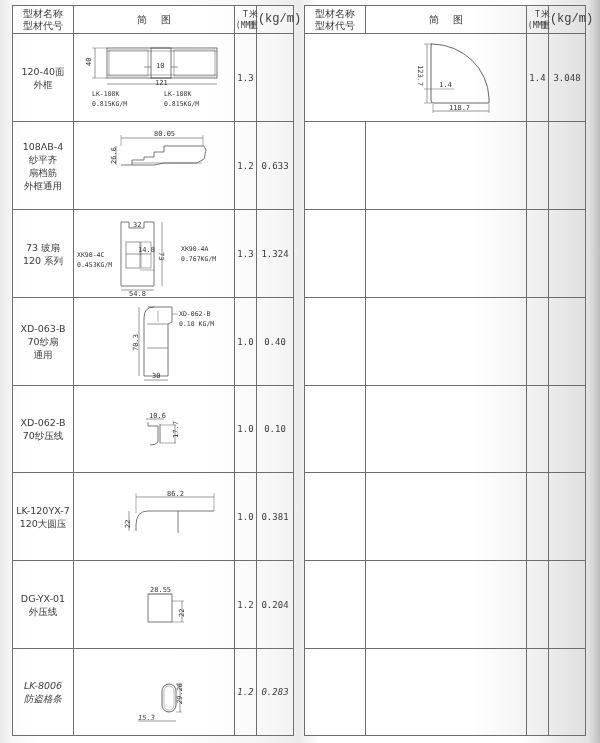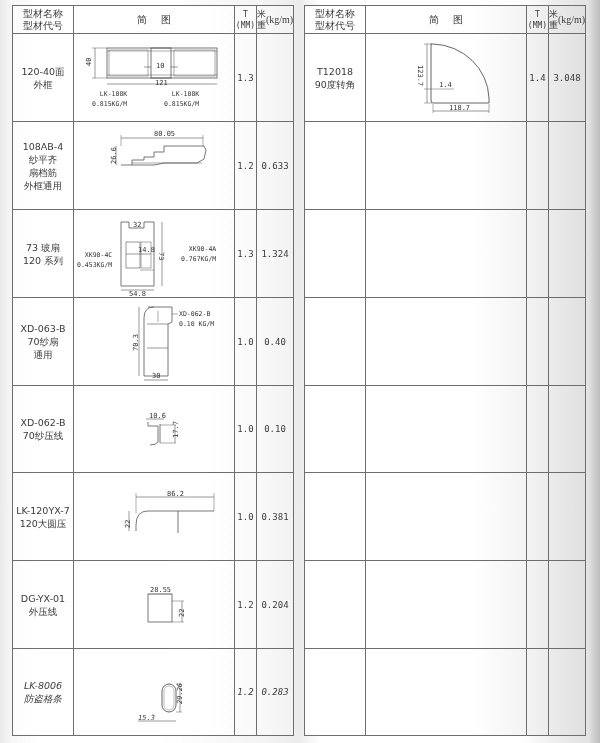--- a/index.html
+++ b/index.html
@@ -18,25 +18,25 @@
     .row:last-child { border-bottom: none; }
     .cell { position: absolute; top: 0; bottom: 0; display: flex; align-items: center; justify-content: center; text-align: center; box-sizing: border-box; }
     .c-name { left: 0; width: 61px; border-right: 1px solid #6e6e6e; font-size: 9.5px; line-height: 13px; color: #3a3a3a; justify-content: center; }
     .c-draw { left: 61px; width: 161px; border-right: 1px solid #6e6e6e; }
     .c-t { left: 222px; width: 22px; border-right: 1px solid #6e6e6e; font-family: "DejaVu Sans Mono", monospace; font-size: 9px; color: #3a3a3a; }
     .c-w { left: 244px; width: 36px; font-family: "DejaVu Sans Mono", monospace; font-size: 9px; color: #3a3a3a; }
     .hdr .c-name { font-size: 10px; line-height: 12px; }
     .hdr .c-draw { font-size: 10px; letter-spacing: 14px; padding-left: 14px; }
     .hdr .c-t { font-size: 8px; line-height: 11px; flex-direction: column; }
     .hdr .c-w { font-size: 9px; line-height: 11px; flex-direction: row; }
-    .hdr .c-w .unit { font-family: Liberation Serif, serif; font-size: 10px; }
+    .hdr .c-w .unit { font-family: Liberation Mono, monospace; font-size: 12px; }
     .stack { display: flex; flex-direction: column; }
     svg { position: absolute; left: 0; top: 0; overflow: visible; }
     svg text { font-family: "DejaVu Sans Mono", monospace; fill: #333; }
-    .lbl { position: absolute; font-family: "DejaVu Sans Mono", monospace; font-size: 6.5px; line-height: 10px; color: #333; white-space: nowrap; text-align: right; }
+    .lbl { position: absolute; font-family: "DejaVu Sans Mono", monospace; font-size: 6.5px; line-height: 10px; color: #333; white-space: nowrap; text-align: left; }
   </style>
 </head>
 <body>
 
 <div class="tbl left">
 
   <div class="row hdr" style="top:0;height:28px;">
     <div class="cell c-name">
       <div class="stack">
         <span>型材名称</span>
@@ -303,26 +303,20 @@
       <span>T</span>
       <span>(MM)</span>
     </div>
     <div class="cell c-w">
       <span>米重</span>
       <span class="unit">(kg/m)</span>
     </div>
   </div>
 
   <div class="row" style="top:28px;height:88px;">
-    <div class="cell c-name">
-      <div class="stack">
-        <span>T12018</span>
-        <span>90度转角</span>
-      </div>
-    </div>
     <div class="cell c-draw">
       <svg width="161" height="88">
         <g stroke="#555" fill="none" stroke-width="0.9">
           <path d="M65 10 L65 66 Q65 69 67 69 L123 69 L123 64 A58 56 0 0 0 67 10 Z"></path>
           <line x1="61" y1="10" x2="61" y2="69" stroke="#333" stroke-width="0.5"></line>
           <line x1="58" y1="10" x2="66" y2="10" stroke="#333" stroke-width="0.4"></line>
           <line x1="58" y1="69" x2="66" y2="69" stroke="#333" stroke-width="0.4"></line>
           <line x1="67" y1="77" x2="123" y2="77" stroke="#333" stroke-width="0.5"></line>
           <line x1="67" y1="70" x2="67" y2="79" stroke="#333" stroke-width="0.4"></line>
           <line x1="123" y1="70" x2="123" y2="79" stroke="#333" stroke-width="0.4"></line>

